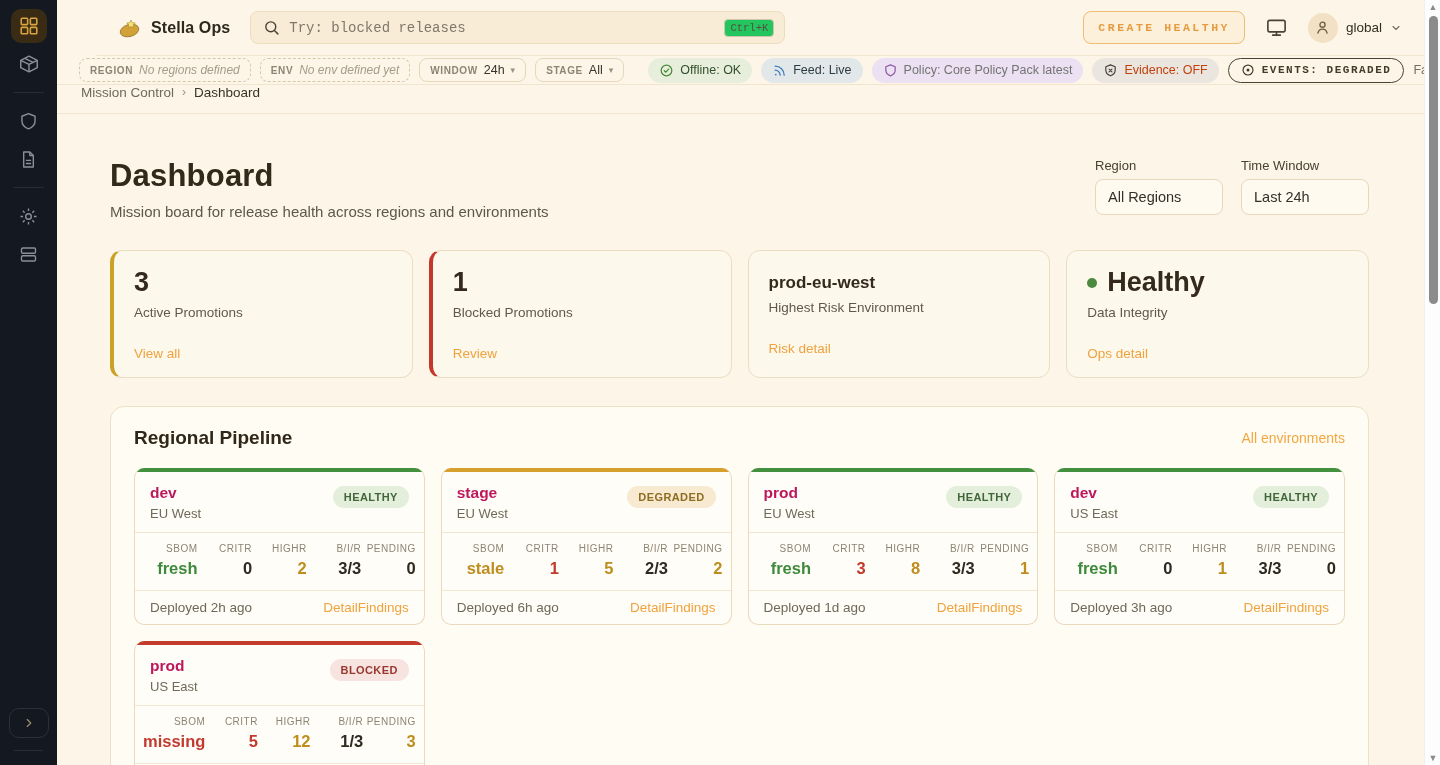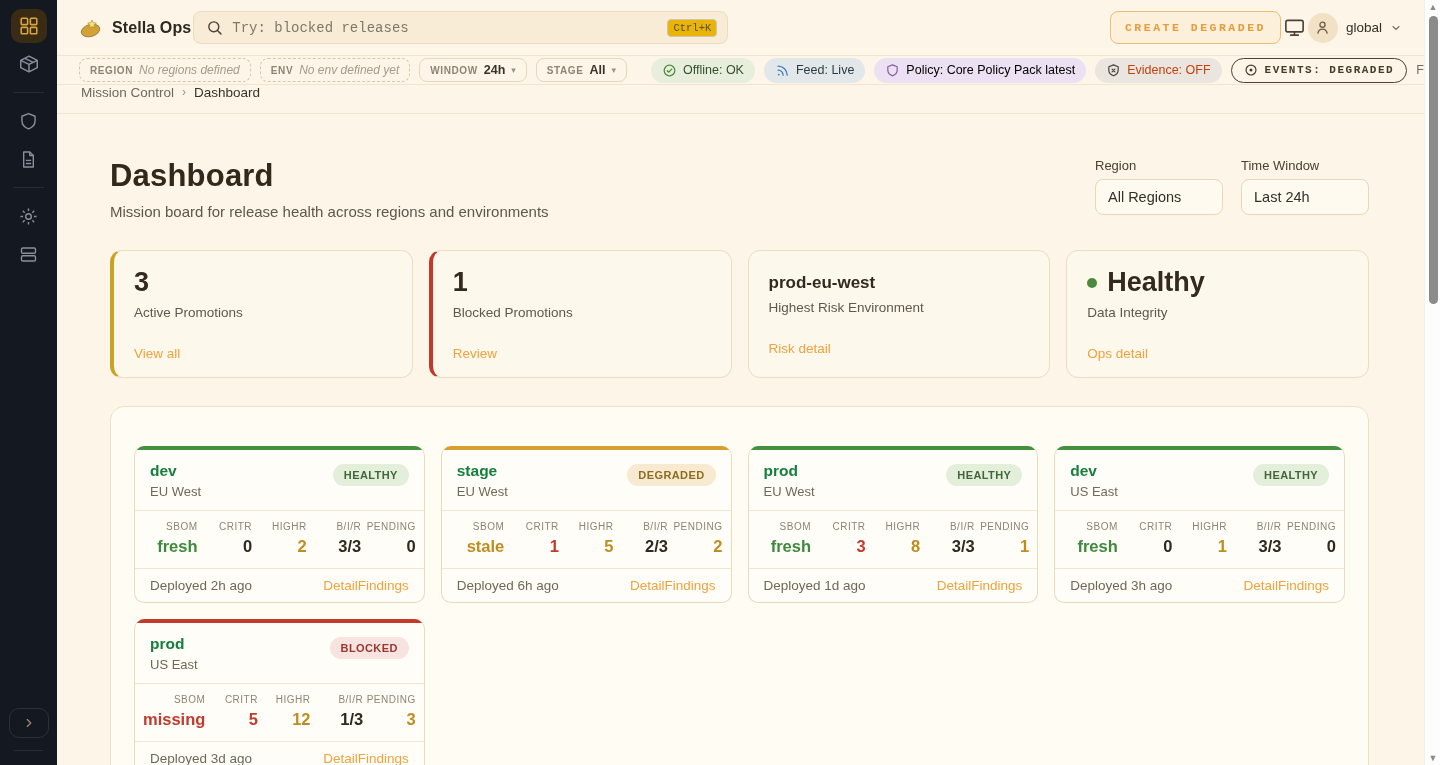--- a/index.html
+++ b/index.html
@@ -40,37 +40,37 @@
   }
   .sb-arrow { position:absolute; left:0; width:16px; height:14px; display:flex; align-items:center; justify-content:center; color:#8a8a8a; font-size:9px; cursor:pointer; }
   .sb-up { top:0; } .sb-down { bottom:0; }
   .sb-thumb { position:absolute; left:4px; top:16px; width:9px; height:288px; background:#8b8b8b; border-radius:5px; cursor:pointer; }
 
   
   .main { flex:1 1 auto; height:765px; overflow:hidden; display:flex; flex-direction:column; }
 
   
   .topbar {
-    height:56px; flex:0 0 56px; display:flex; align-items:center; gap:2px;
-    padding:0 22px 0 22px; border-bottom:1px solid #f1e5cd; background:#fcf5e8;
+    height:56px; flex:0 0 56px; display:flex; align-items:center; gap:20px;
+    padding:0 22px 0 22px; border-bottom:1px solid #f1e5cd; background:#fcf5e8;margin-left:39px;
   }
   .brand { display:flex; align-items:center; gap:9px; }
   .brand-name { font-size:16px; font-weight:700; color:#2e291d; letter-spacing:.1px; }
   .search {
     width:535px; height:33px; background:#f8ecd7; border:1px solid #eddcbf; border-radius:8px;
     display:flex; align-items:center; padding:0 10px 0 12px; gap:9px; color:#5d5748;
   }
   .search input {
     flex:1; border:none; outline:none; background:transparent; font-size:14px;
     font-family:Liberation Mono, monospace; color:#454033;
   }
   .search input::placeholder { color:#7f7868; }
   .kbd {
     font-family:"Liberation Mono", monospace; font-size:10.5px; color:#565040;
-    background:#eab308; border:1px solid #cdc5b1; border-radius:4px; padding:2px 5px;
+    background:#22c55e; border:1px solid #cdc5b1; border-radius:4px; padding:2px 5px;
   }
   .top-spacer { flex:1; }
   .create-btn {
     font-family:"Liberation Mono", monospace; font-size:11.5px; font-weight:700;
     letter-spacing:2.5px; color:#e59b3e; background:#fcf0da; border:1px solid #edbd71;
     border-radius:8px; padding:9px 14px; cursor:pointer;
   }
   .monitor-btn { color:#4a4335; cursor:pointer; display:flex; }
   .user { display:flex; align-items:center; gap:8px; cursor:pointer; }
   .avatar { width:30px; height:30px; border-radius:50%; background:#f2e1c5; display:flex; align-items:center; justify-content:center; color:#6c5f46; }
@@ -82,33 +82,33 @@
     height:29px; flex:0 0 29px; display:flex; align-items:center; gap:9px;
     padding:0 22px; border-bottom:1px solid #f1e5cd; background:#fcf5e8; white-space:nowrap;
   }
   .chip-dashed, .chip-solid {
     display:flex; align-items:center; gap:6px; border-radius:8px; padding:3px 10px; height:24px;
   }
   .chip-dashed { border:1px dashed #d7c7a7; }
   .chip-solid { border:1px solid #e6d7ba; cursor:pointer; }
   .chip-label { font-size:10px; font-weight:700; letter-spacing:.6px; color:#8d8574; }
   .chip-empty { font-size:12px; font-style:italic; color:#a59d8a; }
-  .chip-value { font-size:12.5px; font-weight:700; color:#38332a; }
+  .chip-value { font-size:12.5px; font-weight:400; color:#38332a; }
   .chip-chev { font-size:9px; color:#9a927f; }
   .vdiv { width:1px; height:20px; background:#e6d9bd; margin:0 3px; }
   .pill {
     display:flex; align-items:center; gap:6px; border-radius:999px; padding:4px 11px;
     font-size:12.5px; height:25px; cursor:pointer;
   }
   .pill svg { flex:0 0 auto; }
   .pill-green { background:#e7efdc; color:#334f2d; }
   .pill-green svg { color:#4d8a3a; }
   .pill-blue { background:#e2e8ea; color:#2d3a42; }
   .pill-blue svg { color:#3a7cbb; }
-  .pill-purple { background:#ece1f2; color:#000000; }
+  .pill-purple { background:#ece1f2; color:#737373; }
   .pill-purple svg { color:#8d5ca8; }
   .pill-grey { background:#eae6df; color:#c2410c; }
   .pill-grey svg { color:#45413a; }
   .events-pill {
     display:flex; align-items:center; gap:7px; border:1.4px solid #4a4231; color:#443c2a;
     border-radius:999px; padding:3px 12px; height:25px; cursor:pointer;
     font-family:"Liberation Mono", monospace; font-size:11px; font-weight:700; letter-spacing:1.5px;
   }
   .warn-text { font-size:12.5px; color:#736d5c; }
 
@@ -159,21 +159,21 @@
   .pipe-grid { display:grid; grid-template-columns:repeat(4,1fr); gap:16px; margin-top:19px; }
   .pipe-card {
     border:1px solid #ead9bd; border-radius:10px; background:#fffdf8; overflow:hidden;
     border-top-width:0;
   }
   .pipe-accent { height:4px; }
   .tone-green .pipe-accent { background:#43913f; }
   .tone-amber .pipe-accent { background:#d79f2b; }
   .tone-red   .pipe-accent { background:#c23b2c; }
   .pipe-head { display:flex; justify-content:space-between; align-items:flex-start; padding:12px 15px 11px; }
-  .pipe-env { font-size:15.5px; font-weight:700; color:#15803d; }
+  .pipe-env { font-size:15.5px; font-weight:700; color:#be185d; }
   .pipe-region { font-size:13px; color:#6e6958; margin-top:4px; }
   .badge { border-radius:999px; padding:5px 11px; font-size:11px; font-weight:700; letter-spacing:.4px; margin-top:2px; }
   .badge-HEALTHY { background:#e4efdb; color:#40663a; }
   .badge-DEGRADED { background:#f7ead0; color:#8e6c20; }
   .badge-BLOCKED { background:#f7e3e0; color:#99372e; }
   .pipe-metrics { border-top:1px solid #f2e6d0; display:grid; grid-template-columns:repeat(5,1fr); padding:10px 8px 12px; text-align:right; }
   .m-label { font-size:10px; color:#8d8574; letter-spacing:.5px; }
   .m-value { font-size:16.5px; font-weight:700; margin-top:5px; }
   .v-green { color:#3e8a3c; } .v-amber { color:#bf8d1e; } .v-red { color:#c23a2e; } .v-dark { color:#2f2a20; }
   .pipe-foot { border-top:1px solid #f2e6d0; display:flex; justify-content:space-between; align-items:center; padding:9px 15px; }
@@ -265,21 +265,21 @@
       <span class="icon">
         <svg width="17" height="17" viewBox="0 0 24 24" fill="none" stroke="#4a4436" stroke-width="2" stroke-linecap="round">
             <circle cx="11" cy="11" r="7"></circle>
             <path d="M16.5 16.5L21 21"></path>
           </svg>
       </span>
       <input type="text" placeholder="Try: blocked releases" style="">
       <span class="kbd">Ctrl+K</span>
     </div>
     <div class="top-spacer"></div>
-    <button class="create-btn">CREATE DEGRADED</button>
+    <button class="create-btn">CREATE HEALTHY</button>
     <span class="monitor-btn icon">
       <svg width="23" height="23" viewBox="0 0 24 24" fill="none" stroke="currentColor" stroke-width="1.7" stroke-linecap="round">
           <rect x="3" y="4.5" width="18" height="12" rx="1.8"></rect>
           <path d="M12 16.5v3.5M8 20h8"></path>
         </svg>
     </span>
     <div class="user">
       <span class="avatar">
         <svg width="17" height="17" viewBox="0 0 24 24" fill="none" stroke="currentColor" stroke-width="1.9" stroke-linecap="round">
             <circle cx="12" cy="8" r="3.6"></circle>
@@ -388,20 +388,24 @@
     </div>
 
     <div class="summary-row">
         <div class="sum-card accent-amber"><div class="sum-value">3</div><div class="sum-label">Active Promotions</div><span class="sum-link">View all</span></div>
         <div class="sum-card accent-red"><div class="sum-value">1</div><div class="sum-label">Blocked Promotions</div><span class="sum-link">Review</span></div>
         <div class="sum-card accent-none"><div class="sum-value sum-value-sm">prod-eu-west</div><div class="sum-label">Highest Risk Environment</div><span class="sum-link">Risk detail</span></div>
         <div class="sum-card accent-none"><div class="sum-value"><span class="dot"></span>Healthy</div><div class="sum-label">Data Integrity</div><span class="sum-link">Ops detail</span></div>
       </div>
 
     <section class="panel">
+      <div class="panel-head">
+        <h2 class="panel-title">Regional Pipeline</h2>
+        <span class="panel-link">All environments</span>
+      </div>
       <div class="pipe-grid">
           <div class="pipe-card tone-green">
             <div class="pipe-accent"></div>
             <div class="pipe-head">
               <div>
                 <div class="pipe-env">dev</div>
                 <div class="pipe-region">EU West</div>
               </div>
               <span class="badge badge-HEALTHY">HEALTHY</span>
             </div>

